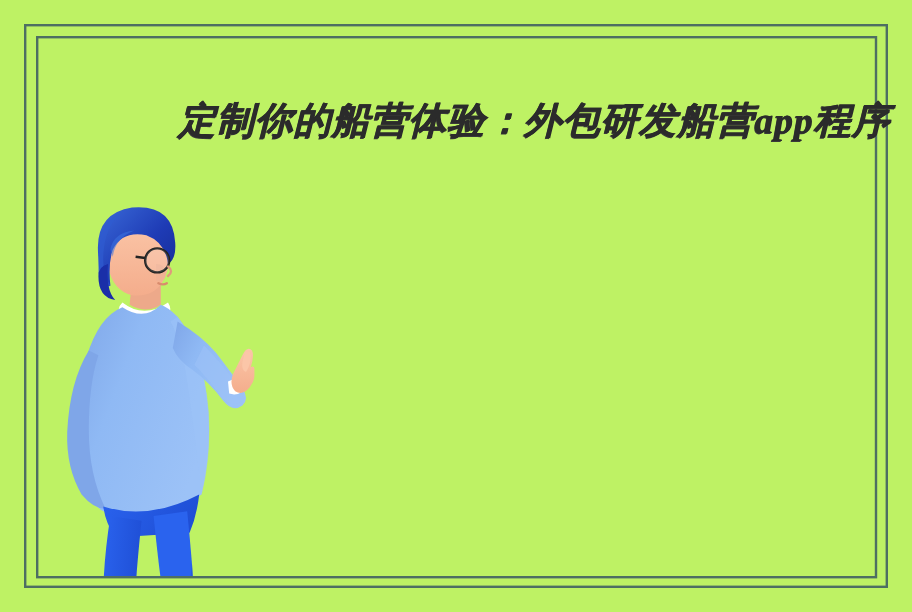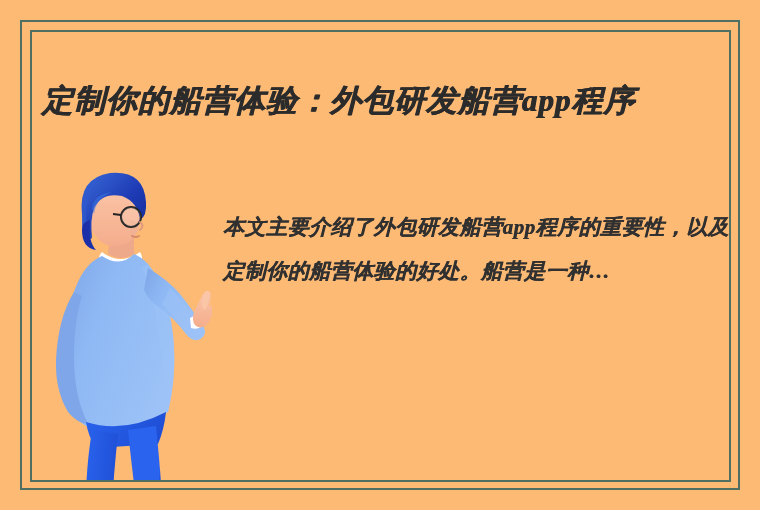--- a/index.html
+++ b/index.html
@@ -12,22 +12,23 @@
     height: 510px;
     background: #7DFBCB;
     font-family: "Liberation Serif", "DejaVu Serif", serif;
     overflow: hidden;
   }
 
   .poster {
     position: relative;
     width: 760px;
     height: 510px;
-    background: #fdba74;
+    background: #bef264;
     box-sizing: border-box;
+    text-align: right;
   }
 
   
   .frame-outer {
     position: absolute;
     left: 20px;
     top: 20px;
     right: 20px;
     bottom: 20px;
     border: 2px solid #4E6F62;
@@ -180,15 +181,14 @@
       <path d="M34 388 Q52 384 60 390 Q70 398 66 408 Q58 416 42 414
                Q28 412 26 402 Q26 392 34 388 Z" fill="#12256B" stroke="#FFFFFF" stroke-width="2.5"></path>
       <path d="M40 390 Q48 394 52 402" stroke="#2A63EE" stroke-width="2" fill="none" opacity="0.8"></path>
 
       <path d="M92 382 Q110 374 120 380 Q130 388 124 400 Q114 412 98 412
                Q84 410 84 398 Q85 388 92 382 Z" fill="#12256B" stroke="#FFFFFF" stroke-width="2.5"></path>
       <path d="M98 386 Q106 390 110 398" stroke="#2A63EE" stroke-width="2" fill="none" opacity="0.8"></path>
     </svg>
   </div>
 
-  <p class="summary">本文主要介绍了外包研发船营app程序的重要性，以及定制你的船营体验的好处。船营是一种…</p>
 
 </div>
 
 </body></html>

